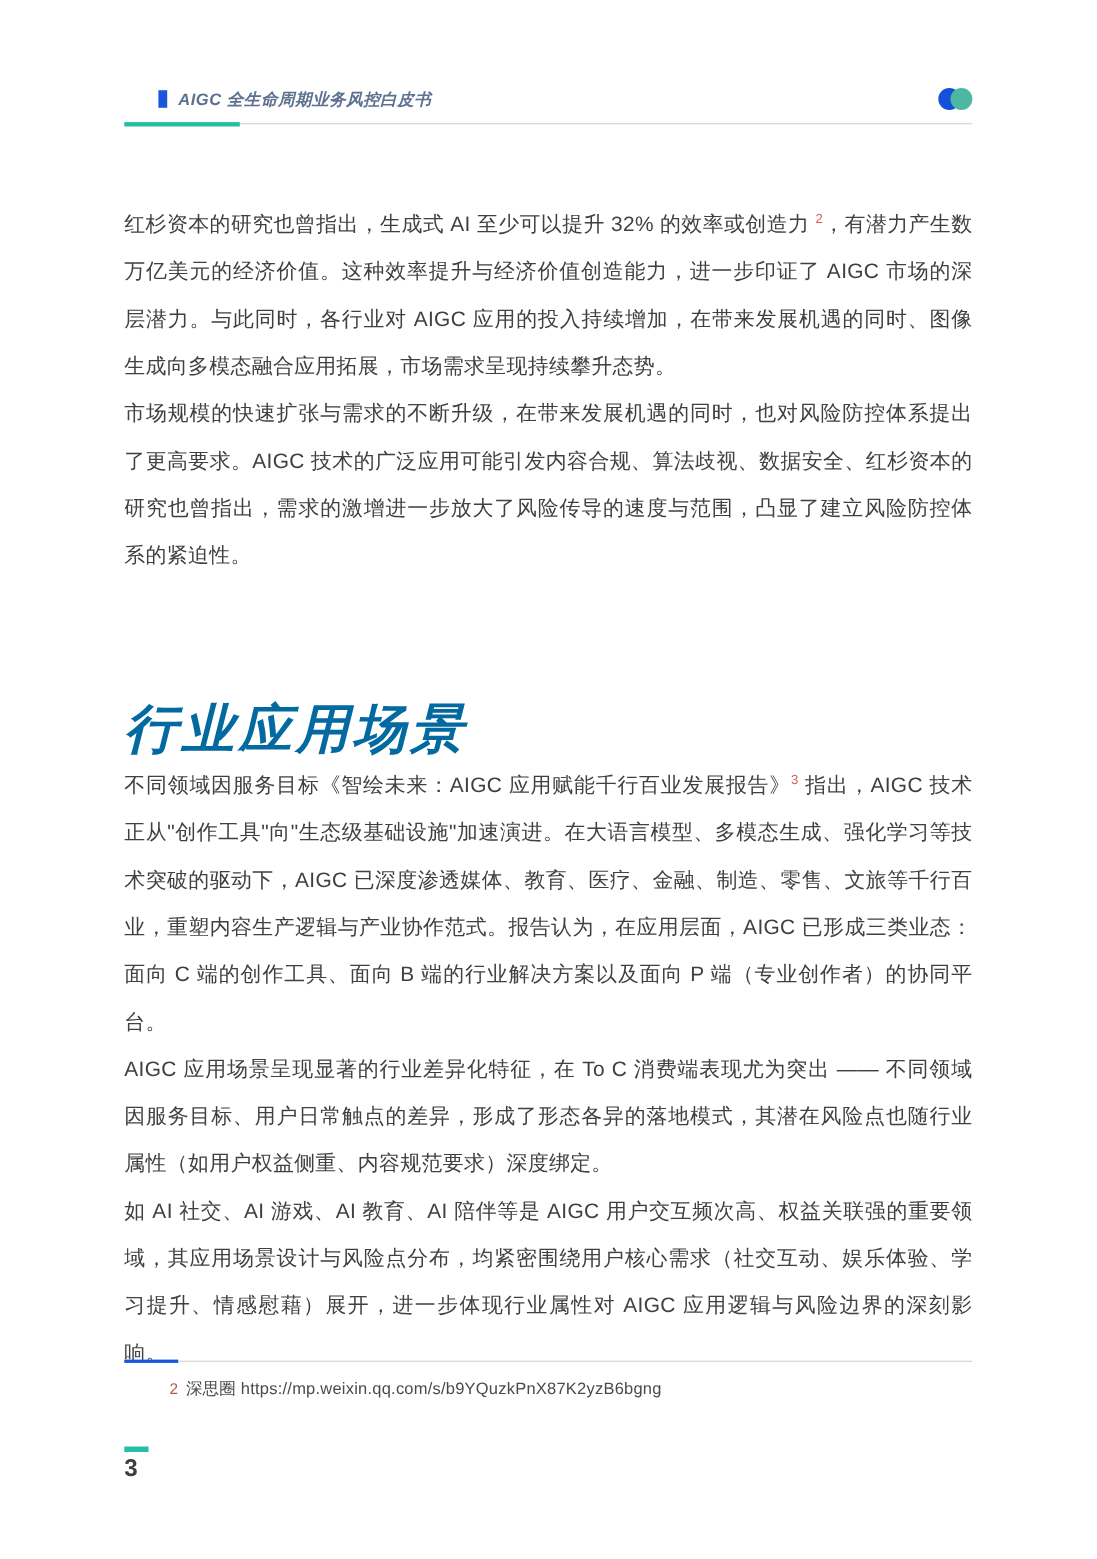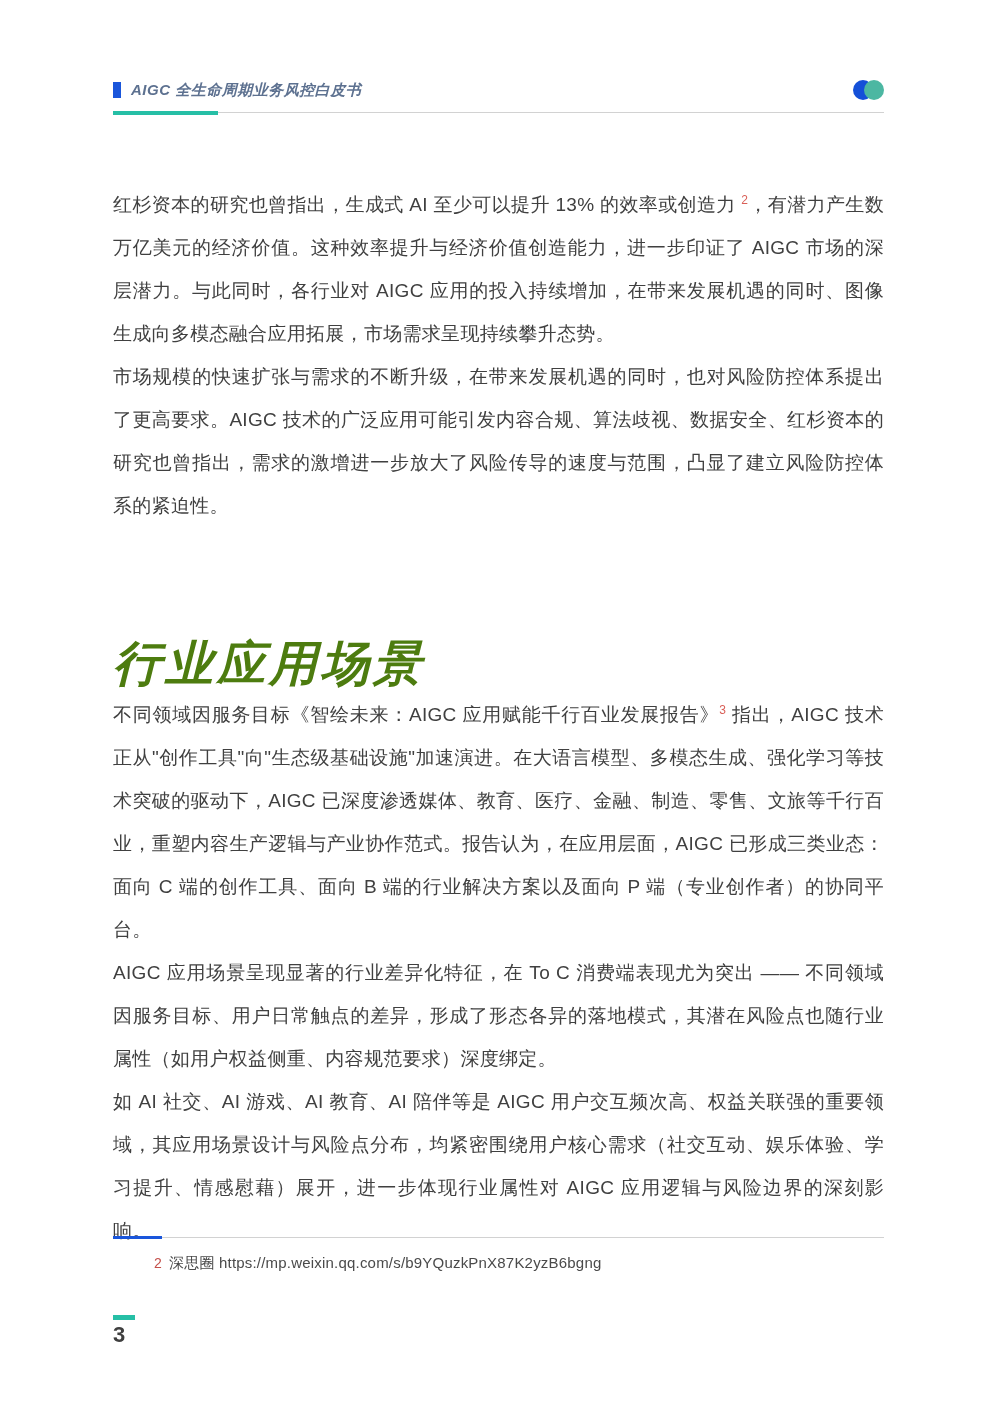--- a/index.html
+++ b/index.html
@@ -9,21 +9,21 @@
     width: 997px;
     height: 1417px;
     background: #ffffff;
     font-family: "Liberation Sans", "DejaVu Sans", sans-serif;
     overflow: hidden;
   }
 
   
   .header { position: absolute; left: 113px; right: 113px; top: 78px; }
   .header-row { display: flex; align-items: center; justify-content: space-between; height: 24px; }
-  .title-wrap { display: flex; align-items: center; gap: 10px; }
+  .title-wrap { display: flex; align-items: center; gap: 10px; margin-left: 31px; }
   .marker { width: 8px; height: 16px; background: #1a56db; flex: 0 0 auto; }
   .header-title {
     font-style: italic;
     font-weight: bold;
     font-size: 15px;
     color: #5d7190;
     letter-spacing: 0.5px;
     white-space: nowrap;
   }
   .logo { position: relative; width: 31px; height: 20px; flex: 0 0 auto; }
@@ -44,21 +44,21 @@
     letter-spacing: 0.3px;
   }
   sup.ref { color: #d95f57; font-size: 12px; line-height: 0; }
   .par-2 { margin-top: 6px; }
   .main-heading {
     margin: 108px 0 0 0;
     font-size: 48px;
     line-height: 58px;
     font-weight: bold;
     font-style: italic;
-    color: #4d7c0f;
+    color: #0369a1;
     letter-spacing: 4px;
   }
   .par-3 { margin-top: 62px; }
   .par-4 { margin-top: 0; }
   .par-5 { margin-top: 21px; }
 
   
   .footnotes { position: absolute; left: 113px; right: 113px; top: 1236px; }
   .fn-rule { position: relative; height: 3px; }
   .fn-rule .rule-gray { position: absolute; left: 0; right: 0; top: 1px; height: 1px; background: #d2d2d2; }
@@ -89,21 +89,21 @@
       </div>
     </div>
     <div class="header-rule">
       <span class="rule-gray"></span>
       <span class="rule-teal"></span>
     </div>
   </div>
 
   <div class="content">
 
-    <p class="body-par par-1"><span>红杉资本的研究也曾指出，生成式 AI 至少可以提升 13% 的效率或创造力 </span><sup class="ref">2</sup><span>，有潜力产生数万亿美元的经济价值。这种效率提升与经济价值创造能力，进一步印证了 AIGC 市场的深层潜力。与此同时，各行业对 AIGC 应用的投入持续增加，在带来发展机遇的同时、图像生成向多模态融合应用拓展，市场需求呈现持续攀升态势。</span></p>
+    <p class="body-par par-1"><span>红杉资本的研究也曾指出，生成式 AI 至少可以提升 32% 的效率或创造力 </span><sup class="ref">2</sup><span>，有潜力产生数万亿美元的经济价值。这种效率提升与经济价值创造能力，进一步印证了 AIGC 市场的深层潜力。与此同时，各行业对 AIGC 应用的投入持续增加，在带来发展机遇的同时、图像生成向多模态融合应用拓展，市场需求呈现持续攀升态势。</span></p>
 
     <p class="body-par par-2">市场规模的快速扩张与需求的不断升级，在带来发展机遇的同时，也对风险防控体系提出了更高要求。AIGC 技术的广泛应用可能引发内容合规、算法歧视、数据安全、红杉资本的研究也曾指出，需求的激增进一步放大了风险传导的速度与范围，凸显了建立风险防控体系的紧迫性。</p>
 
     <h1 class="main-heading">行业应用场景</h1>
 
     <p class="body-par par-3"><span>不同领域因服务目标《智绘未来：AIGC 应用赋能千行百业发展报告》</span><sup class="ref">3</sup><span> 指出，AIGC 技术正从"创作工具"向"生态级基础设施"加速演进。在大语言模型、多模态生成、强化学习等技术突破的驱动下，AIGC 已深度渗透媒体、教育、医疗、金融、制造、零售、文旅等千行百业，重塑内容生产逻辑与产业协作范式。报告认为，在应用层面，AIGC 已形成三类业态：面向 C 端的创作工具、面向 B 端的行业解决方案以及面向 P 端（专业创作者）的协同平台。</span></p>
 
     <p class="body-par par-4">AIGC 应用场景呈现显著的行业差异化特征，在 To C 消费端表现尤为突出 —— 不同领域因服务目标、用户日常触点的差异，形成了形态各异的落地模式，其潜在风险点也随行业属性（如用户权益侧重、内容规范要求）深度绑定。</p>
 
     <p class="body-par par-5">如 AI 社交、AI 游戏、AI 教育、AI 陪伴等是 AIGC 用户交互频次高、权益关联强的重要领域，其应用场景设计与风险点分布，均紧密围绕用户核心需求（社交互动、娱乐体验、学习提升、情感慰藉）展开，进一步体现行业属性对 AIGC 应用逻辑与风险边界的深刻影响。</p>

